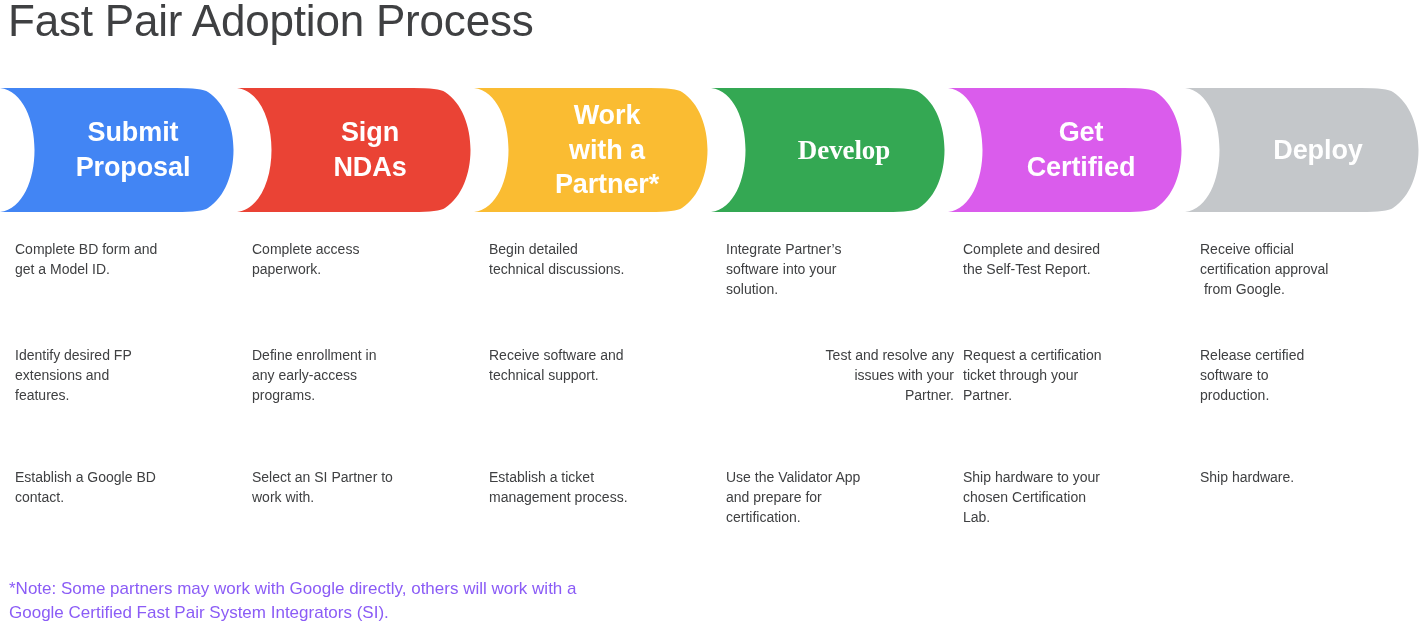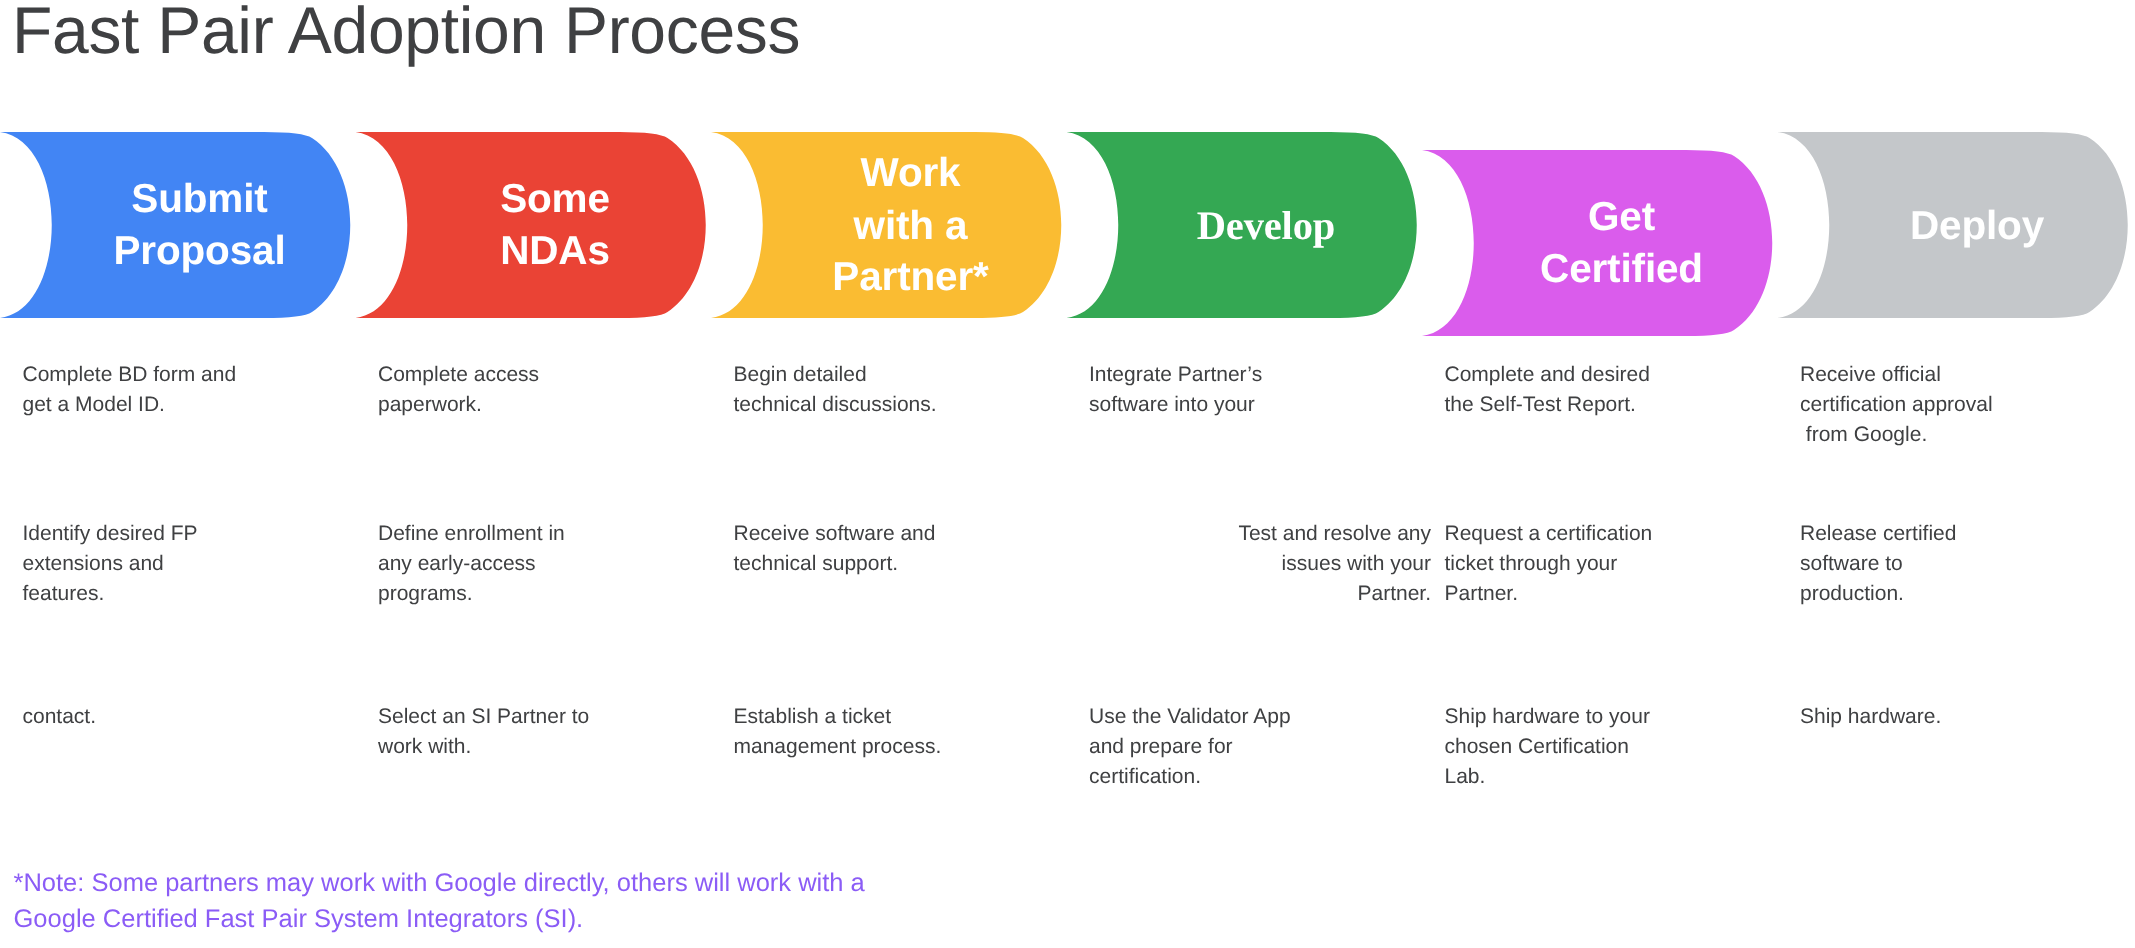--- a/index.html
+++ b/index.html
@@ -110,38 +110,38 @@
       <svg class="banner-shape" viewBox="0 0 238 124" preserveAspectRatio="none">
         <path d="M 0 0 L 176 0 Q 202 0 208 4 C 242 26.04 242 97.96000000000001 208 120 Q 202 124 176 124 L 0 124 C 46 118 46 6 0 0 Z" fill="#4285F4"></path>
       </svg>
       <div class="banner-label">Submit
 Proposal</div>
     </div>
     <div class="banner" style="left: 237px; width: 238px;">
       <svg class="banner-shape" viewBox="0 0 238 124" preserveAspectRatio="none">
         <path d="M 0 0 L 176 0 Q 202 0 208 4 C 242 26.04 242 97.96000000000001 208 120 Q 202 124 176 124 L 0 124 C 46 118 46 6 0 0 Z" fill="#EA4335"></path>
       </svg>
-      <div class="banner-label">Some
+      <div class="banner-label">Sign
 NDAs</div>
     </div>
     <div class="banner" style="left: 474px; width: 238px;">
       <svg class="banner-shape" viewBox="0 0 238 124" preserveAspectRatio="none">
         <path d="M 0 0 L 176 0 Q 202 0 208 4 C 242 26.04 242 97.96000000000001 208 120 Q 202 124 176 124 L 0 124 C 46 118 46 6 0 0 Z" fill="#FABC32"></path>
       </svg>
       <div class="banner-label">Work
 with a
 Partner*</div>
     </div>
     <div class="banner" style="left: 711px; width: 238px; font-family: Liberation Serif, serif;">
       <svg class="banner-shape" viewBox="0 0 238 124" preserveAspectRatio="none">
         <path d="M 0 0 L 176 0 Q 202 0 208 4 C 242 26.04 242 97.96000000000001 208 120 Q 202 124 176 124 L 0 124 C 46 118 46 6 0 0 Z" fill="#34A853"></path>
       </svg>
       <div class="banner-label">Develop</div>
     </div>
-    <div class="banner" style="left: 948px; width: 238px; margin-top: 12px;">
+    <div class="banner" style="left: 948px; width: 238px;">
       <svg class="banner-shape" viewBox="0 0 238 124" preserveAspectRatio="none">
         <path d="M 0 0 L 176 0 Q 202 0 208 4 C 242 26.04 242 97.96000000000001 208 120 Q 202 124 176 124 L 0 124 C 46 118 46 6 0 0 Z" fill="#DA5CEC"></path>
       </svg>
       <div class="banner-label">Get
 Certified</div>
     </div>
     <div class="banner" style="left: 1185px; width: 238px;">
       <svg class="banner-shape" viewBox="0 0 238 124" preserveAspectRatio="none">
         <path d="M 0 0 L 176 0 Q 202 0 208 4 C 242 26.04 242 97.96000000000001 208 120 Q 202 124 176 124 L 0 124 C 46 118 46 6 0 0 Z" fill="#C4C7CA"></path>
       </svg>
@@ -154,20 +154,21 @@
       <div class="step-item" style="position: absolute; top: 0px; width: 228px;">
         <span class="step-line">Complete BD form and</span>
         <span class="step-line">get a Model ID.</span>
       </div>
       <div class="step-item" style="position: absolute; top: 106px; width: 228px;">
         <span class="step-line">Identify desired FP</span>
         <span class="step-line">extensions and</span>
         <span class="step-line">features.</span>
       </div>
       <div class="step-item" style="position: absolute; top: 228px; width: 228px;">
+        <span class="step-line">Establish a Google BD</span>
         <span class="step-line">contact.</span>
       </div>
     </div>
     <div class="column" style="left: 252px;">
       <div class="step-item" style="position: absolute; top: 0px; width: 228px;">
         <span class="step-line">Complete access</span>
         <span class="step-line">paperwork.</span>
       </div>
       <div class="step-item" style="position: absolute; top: 106px; width: 228px;">
         <span class="step-line">Define enrollment in</span>
@@ -190,20 +191,21 @@
       </div>
       <div class="step-item" style="position: absolute; top: 228px; width: 228px;">
         <span class="step-line">Establish a ticket</span>
         <span class="step-line">management process.</span>
       </div>
     </div>
     <div class="column" style="left: 726px;">
       <div class="step-item" style="position: absolute; top: 0px; width: 228px;">
         <span class="step-line">Integrate Partner’s</span>
         <span class="step-line">software into your</span>
+        <span class="step-line">solution.</span>
       </div>
       <div class="step-item" style="position: absolute; top: 106px; width: 228px; text-align: right;">
         <span class="step-line">Test and resolve any</span>
         <span class="step-line">issues with your</span>
         <span class="step-line">Partner.</span>
       </div>
       <div class="step-item" style="position: absolute; top: 228px; width: 228px;">
         <span class="step-line">Use the Validator App</span>
         <span class="step-line">and prepare for</span>
         <span class="step-line">certification.</span>

